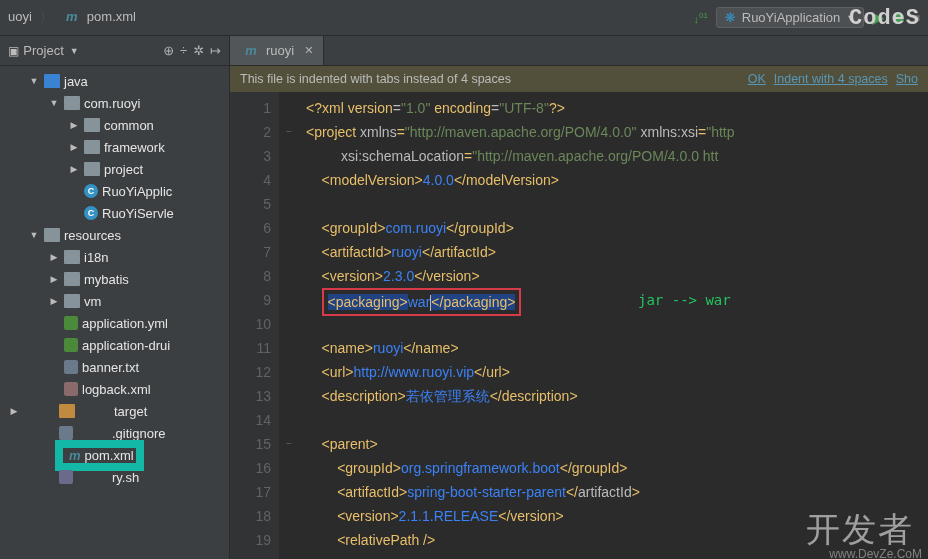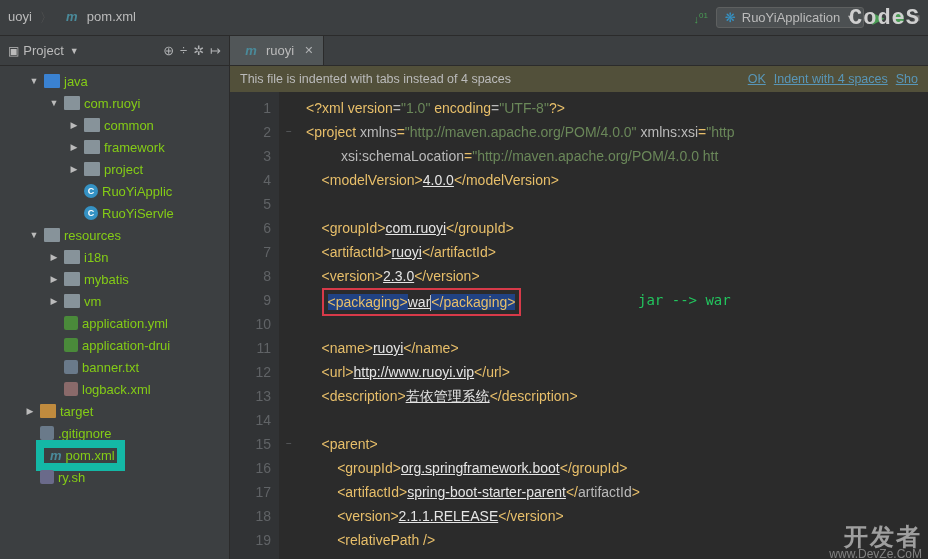--- a/index.html
+++ b/index.html
@@ -25,57 +25,57 @@
 .sidebar-tools { display: flex; gap: 6px; color: #afb1b3; font-size: 13px; }
 .tree { padding: 4px 0; overflow: hidden; }
 .tree-item { display: flex; align-items: center; padding: 2px 0 2px 8px; cursor: pointer; white-space: nowrap; height: 22px; }
 .arrow { width: 12px; font-size: 9px; color: #bbbbbb; text-align: center; }
 .arrow.down::before { content: '▼'; }
 .arrow.right::before { content: '▶'; }
 .arrow.bullet::before { content: '•'; color: #666; }
 .indent1 { padding-left: 28px; }
 .indent2 { padding-left: 48px; }
 .indent3 { padding-left: 68px; }
-.indent0 { padding-left: 24px; }
+.indent0 { padding-left: 8px; gap: 35px; }
 .folder-icon { width: 16px; height: 14px; margin: 0 4px; display: inline-block; }
 .folder-blue { background: #3a82d2; border-radius: 1px; }
 .folder-orange { background: #c08b3e; border-radius: 1px; }
 .folder-gray { background: #87939a; border-radius: 1px; }
 .file-icon { width: 14px; height: 14px; margin: 0 4px; display: inline-block; text-align: center; font-size: 11px; line-height: 14px; }
 .class-icon { background: #3592c4; color: #fff; border-radius: 50%; font-weight: bold; font-size: 9px; }
 .yml-icon { background: #4a8a3a; color: #fff; border-radius: 2px; font-size: 8px; }
 .txt-icon { background: #6a7a8a; color: #fff; border-radius: 2px; }
 .xml-icon { background: #8a6a6a; border-radius: 2px; }
 .m-icon { color: #4a8a9a; font-weight: bold; font-style: italic; font-size: 13px; width: 14px; text-align: center; margin: 0 4px; }
 .sh-icon { background: #6a6a8a; color: #fff; border-radius: 2px; font-size: 8px; }
-.tree-label { color: #84cc16; }
+.tree-label { color: #e5e5e5; }
 .red-box { border: 8px solid #14b8a6; padding: 0px 2px; }
 .editor { flex: 1; background: #2b2b2b; display: flex; flex-direction: column; position: relative; }
 .tabs { display: flex; background: #3c3f41; height: 30px; border-bottom: 1px solid #2b2b2b; }
 .tab { display: flex; align-items: center; padding: 0 10px; background: #515658; gap: 4px; color: #bbbbbb; border-right: 1px solid #2b2b2b; }
 .tab-close { color: #afb1b3; margin-left: 6px; font-size: 11px; }
 .banner { background: #52503a; color: #bbbbbb; padding: 6px 10px; display: flex; align-items: center; font-size: 12.5px; }
 .banner-msg { flex: 1; }
 .banner-link { color: #5896b8; text-decoration: underline; margin-left: 8px; cursor: pointer; }
 .code-area { display: flex; flex: 1; overflow: hidden; font-family: 'Consolas', 'Monaco', monospace; font-size: 14px; line-height: 24px; }
 .gutter { width: 50px; background: #313335; color: #606366; text-align: right; padding: 4px 8px 0 0; border-right: 1px solid #2b2b2b; }
 .gutter div { height: 24px; }
 .foldcol { width: 18px; background: #2b2b2b; padding-top: 4px; }
 .foldcol div { height: 24px; text-align: center; color: #606366; font-size: 10px; }
 .code-lines { flex: 1; padding: 4px 0 0 8px; position: relative; }
 .code-line { height: 24px; white-space: pre; }
 .c-tag { color: #e8bf6a; }
 .c-attr { color: #bababa; }
 .c-str { color: #6a8759; }
-.c-text { color: #e5e5e5; text-decoration: underline; }
+.c-text { color: #3b82f6; }
 .c-pi { color: #e8bf6a; }
 .packaging-box { border: 2px solid #d73a49; padding: 0 4px; display: inline-block; }
 .hl { background: #214283; }
 .annotation { color: #22c55e; position: absolute; font-family: monospace; }
-.watermark { position: absolute; right: 6px; bottom: 6px; font-size: 24px; font-weight: bold; color: rgba(255,255,255,0.55); letter-spacing: 2px; font-family: Arial; }
+.watermark { position: absolute; right: 14px; bottom: 6px; font-size: 34px; font-weight: normal; color: rgba(255,255,255,0.55); letter-spacing: 2px; font-family: Arial; }
 .watermark-sub { position: absolute; right: 6px; bottom: -2px; font-size: 12px; color: rgba(200,200,200,0.55); font-family: Arial; }
 .cursor { display: inline-block; width: 1px; height: 16px; background: #bbbbbb; vertical-align: middle; }
 </style>
 </head>
 <body>
 
 <div class="toolbar">
   <div class="toolbar-left">
     <span class="crumb-text">uoyi</span>
     <span class="crumb-sep">〉</span>

